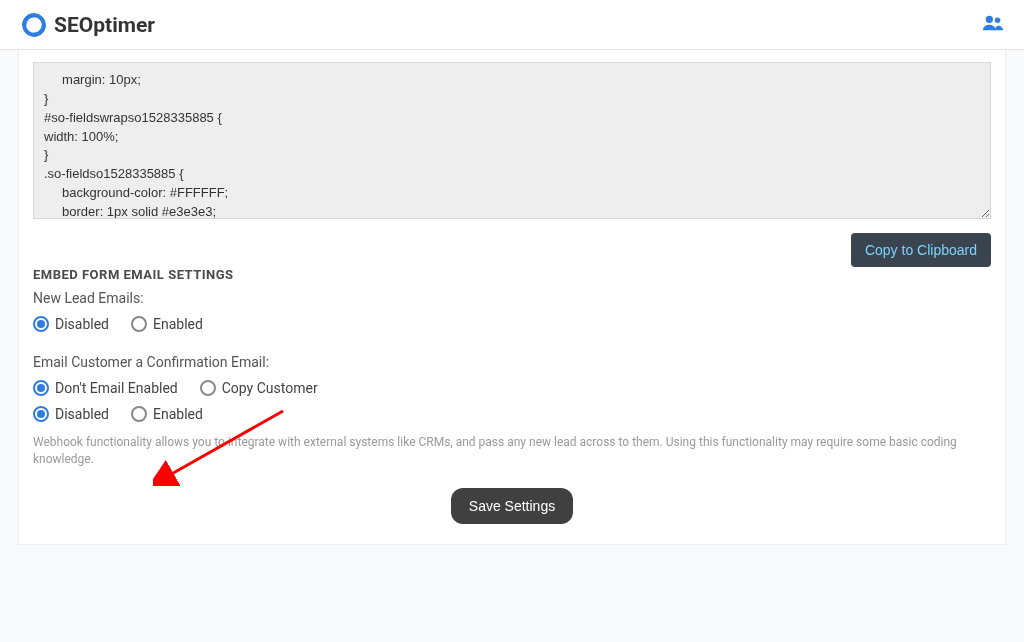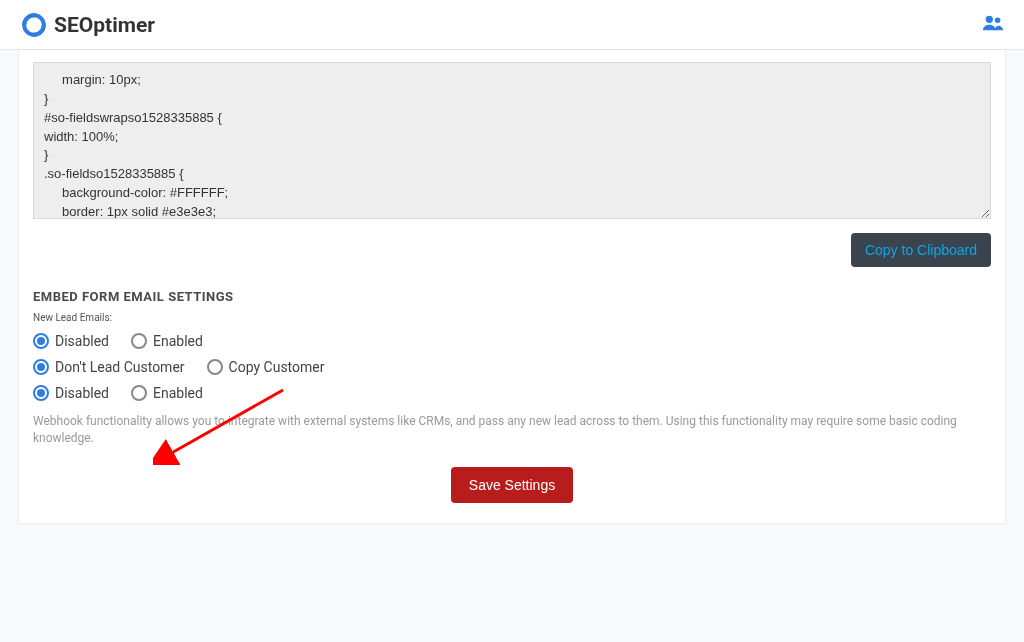--- a/index.html
+++ b/index.html
@@ -9,36 +9,36 @@
 .logo { display: flex; align-items: center; gap: 6px; }
 .logo-icon { width: 28px; height: 28px; }
 .logo-text { font-size: 21px; font-weight: 700; color: #333; }
 .header-right-icon { width: 22px; height: 22px; color: #2f7de1; }
 
 .main { padding: 0 18px; }
 .panel { background: #fff; padding: 12px 14px 20px 14px; border: 1px solid #eee; border-top: none; }
 
 .code-box { width: 100%; height: 157px; background: #eeeeee; border: 1px solid #d7d7d7; padding: 8px 10px; font-family: "Helvetica Neue", Arial, sans-serif; font-size: 13px; line-height: 1.45; color: #333; resize: both; overflow: hidden; white-space: pre; }
 .btn-bar { text-align: right; margin-top: 10px; }
-.btn-dark { background: #3a444e; color: #0ea5e9; border: none; border-radius: 4px; padding: 9px 14px; font-size: 14px; cursor: pointer; }
+.btn-dark { background: #3a444e; color: #7dd3fc; border: none; border-radius: 4px; padding: 9px 14px; font-size: 14px; cursor: pointer; }
 
-.section-title { margin-top: 22px; font-size: 13px; font-weight: 700; letter-spacing: 0.5px; color: #4a4a4a; text-transform: uppercase; }
-.field-label { margin-top: 8px; font-size: 10px; color: #555; }
+.section-title { font-size: 13px; font-weight: 700; letter-spacing: 0.5px; color: #4a4a4a; text-transform: uppercase; }
+.field-label { margin-top: 8px; font-size: 14px; color: #555; }
 
 .radio-row { margin-top: 10px; display: flex; gap: 22px; align-items: flex-end; }
 .radio-item { display: flex; align-items: center; gap: 6px; cursor: pointer; }
 .radio-circle { width: 16px; height: 16px; border: 2px solid #888; border-radius: 50%; display: flex; align-items: center; justify-content: center; background: #fff; }
 .radio-circle.checked { border-color: #2f7de1; }
 .radio-dot { width: 8px; height: 8px; border-radius: 50%; background: #2f7de1; }
 .radio-label { font-size: 14px; color: #444; }
 
 .help-text { margin-top: 12px; font-size: 12px; color: #9a9a9a; line-height: 1.4; }
 
 .center-bar { text-align: center; margin-top: 20px; }
-.btn-primary { background: #b91c1c; color: #fff; border: none; border-radius: 4px; padding: 10px 18px; font-size: 14px; cursor: pointer; }
+.btn-primary { background: #404040; color: #fff; border: none; border-radius: 12px; padding: 10px 18px; font-size: 14px; cursor: pointer; }
 
 .arrow { position: absolute; pointer-events: none; }
 </style>
 </head>
 <body>
 
 <div class="header">
   <div class="logo">
     <svg class="logo-icon" viewBox="0 0 100 100">
       <path d="M50 15 a35 35 0 1 0 35 35" fill="none" stroke="#2f7de1" stroke-width="14" stroke-linecap="round"></path>
@@ -84,26 +84,27 @@
             <span class="radio-dot"></span>
           </span>
         <span class="radio-label">Disabled</span>
       </label>
       <label class="radio-item">
         <span class="radio-circle"></span>
         <span class="radio-label">Enabled</span>
       </label>
     </div>
 
+    <div class="field-label" style="margin-top:22px">Email Customer a Confirmation Email:</div>
     <div class="radio-row">
       <label class="radio-item">
         <span class="radio-circle checked">
             <span class="radio-dot"></span>
           </span>
-        <span class="radio-label">Don't Lead Customer</span>
+        <span class="radio-label">Don't Email Enabled</span>
       </label>
       <label class="radio-item">
         <span class="radio-circle"></span>
         <span class="radio-label">Copy Customer</span>
       </label>
     </div>
 
     <div style="position:relative">
       <div class="radio-row">
         <label class="radio-item">

